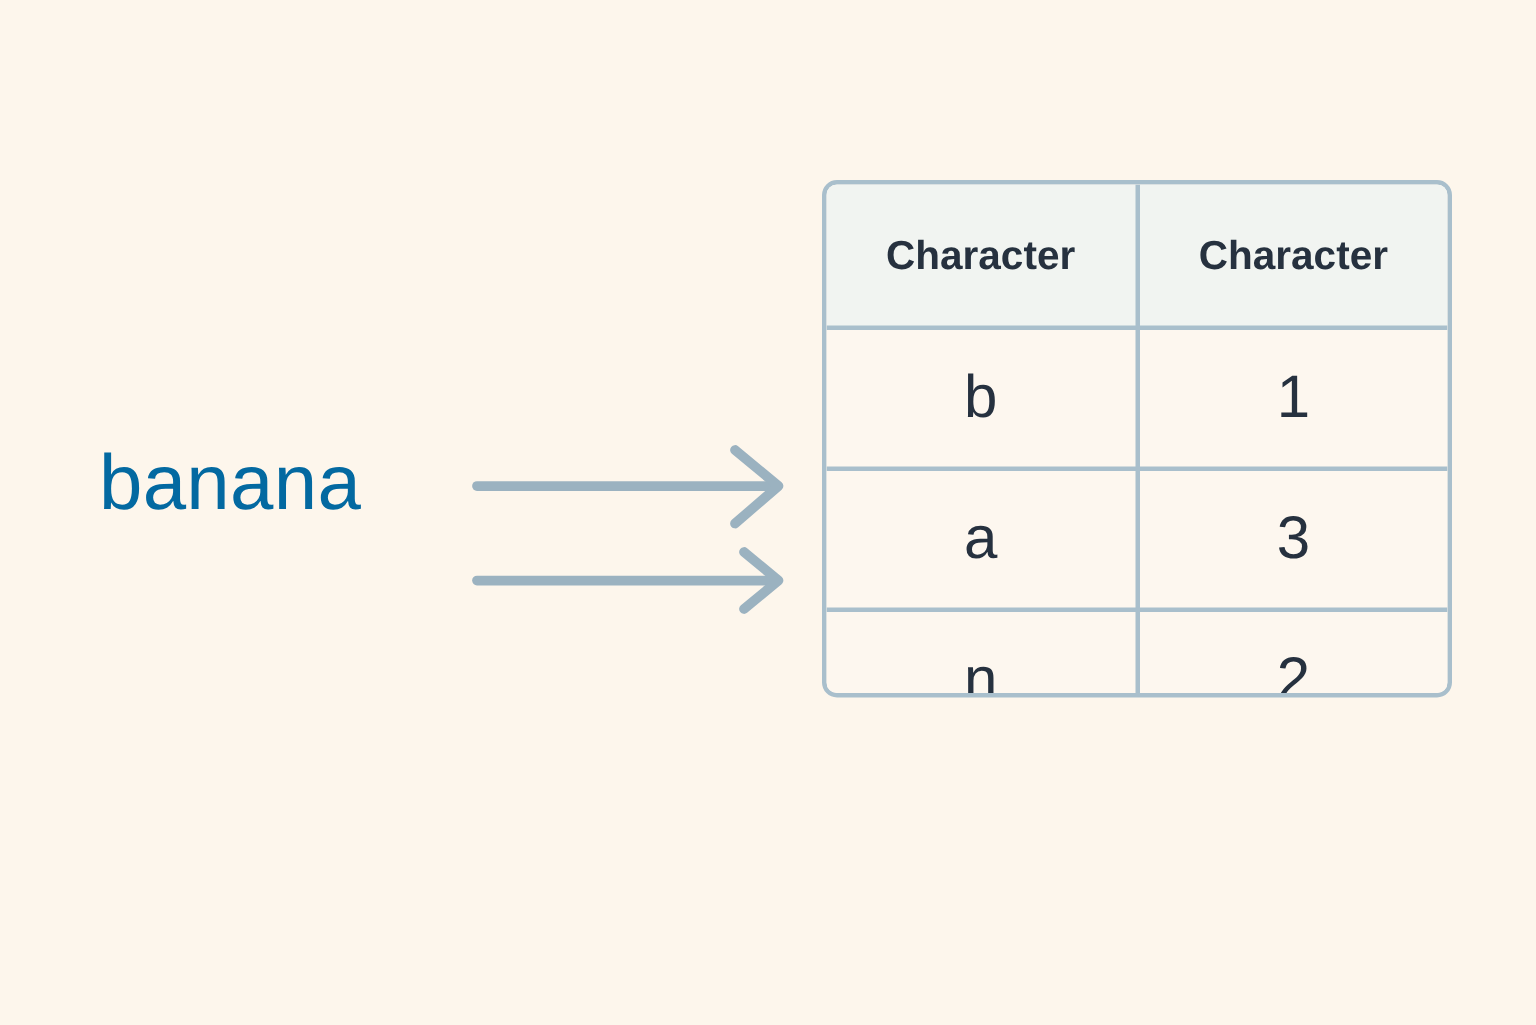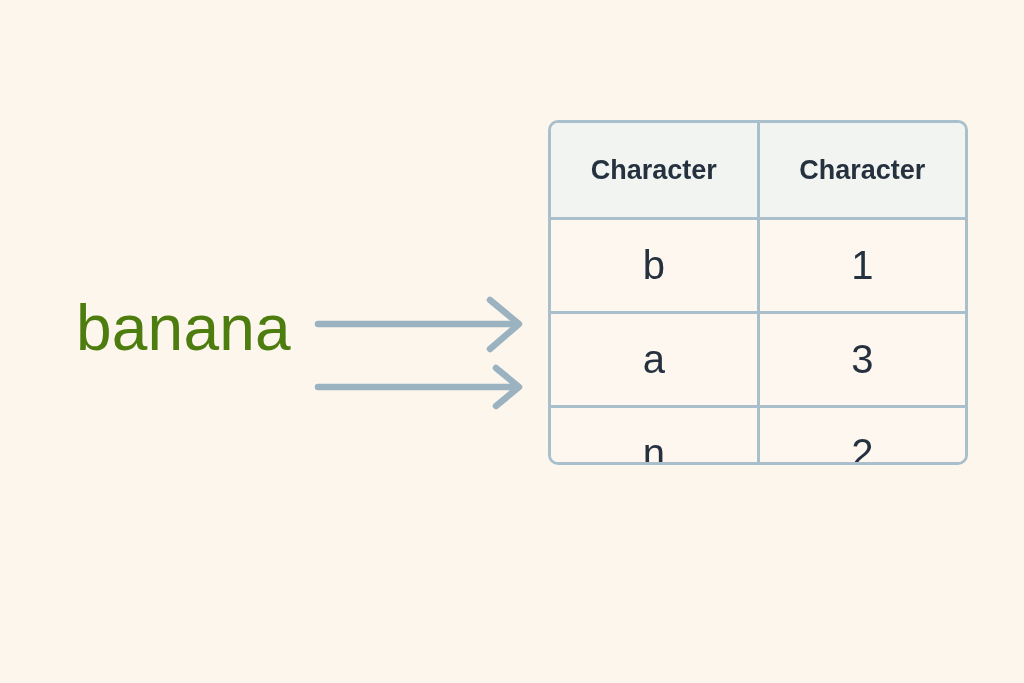--- a/index.html
+++ b/index.html
@@ -15,25 +15,25 @@
   }
   #canvas {
     position: relative;
     width: 1024px;
     height: 683px;
   }
 
   
   #word-label {
     position: absolute;
-    left: 76px;
+    left: 66px;
     top: 296px;
-    font-size: 64px;
+    font-size: 52px;
     font-weight: 400;
-    color: #4d7c0f;
+    color: #0369a1;
     letter-spacing: 0.2px;
     line-height: 1;
     white-space: nowrap;
   }
 
   
   #arrow-group {
     position: absolute;
     left: 310px;
     top: 295px;

